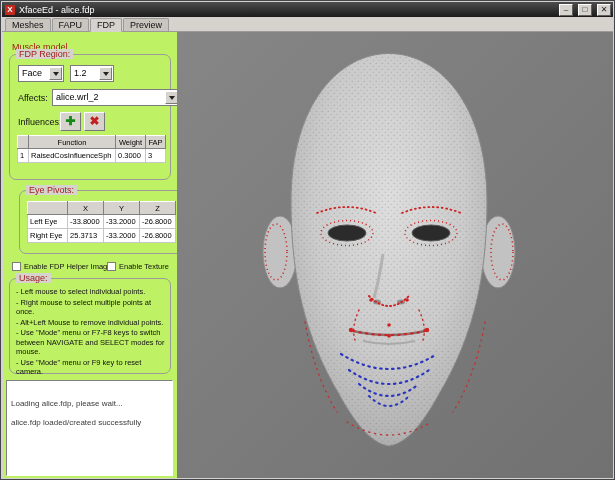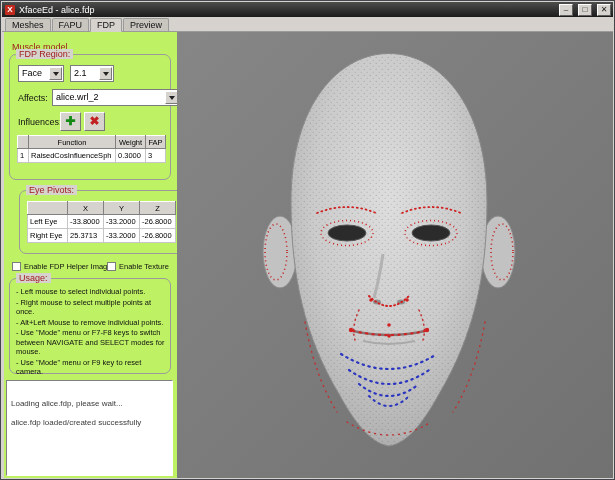--- a/index.html
+++ b/index.html
@@ -96,21 +96,21 @@
     <div class="group" style="left:5px; top:22px; width:162px; height:126px;">
       <div class="group-title">FDP Region:</div>
 
       <div class="combo" style="left:8px; top:10px; width:46px;">
         <span>Face</span>
         <span class="combo-btn">
             <span class="arr-down"></span>
           </span>
       </div>
       <div class="combo" style="left:60px; top:10px; width:44px;">
-        <span>2.1</span>
+        <span>1.2</span>
         <span class="combo-btn">
             <span class="arr-down"></span>
           </span>
       </div>
 
       <div class="lbl" style="left:8px; top:38px;">Affects:</div>
       <div class="combo" style="left:42px; top:34px; width:128px;">
         <span>alice.wrl_2</span>
         <span class="combo-btn">
             <span class="arr-down"></span>

